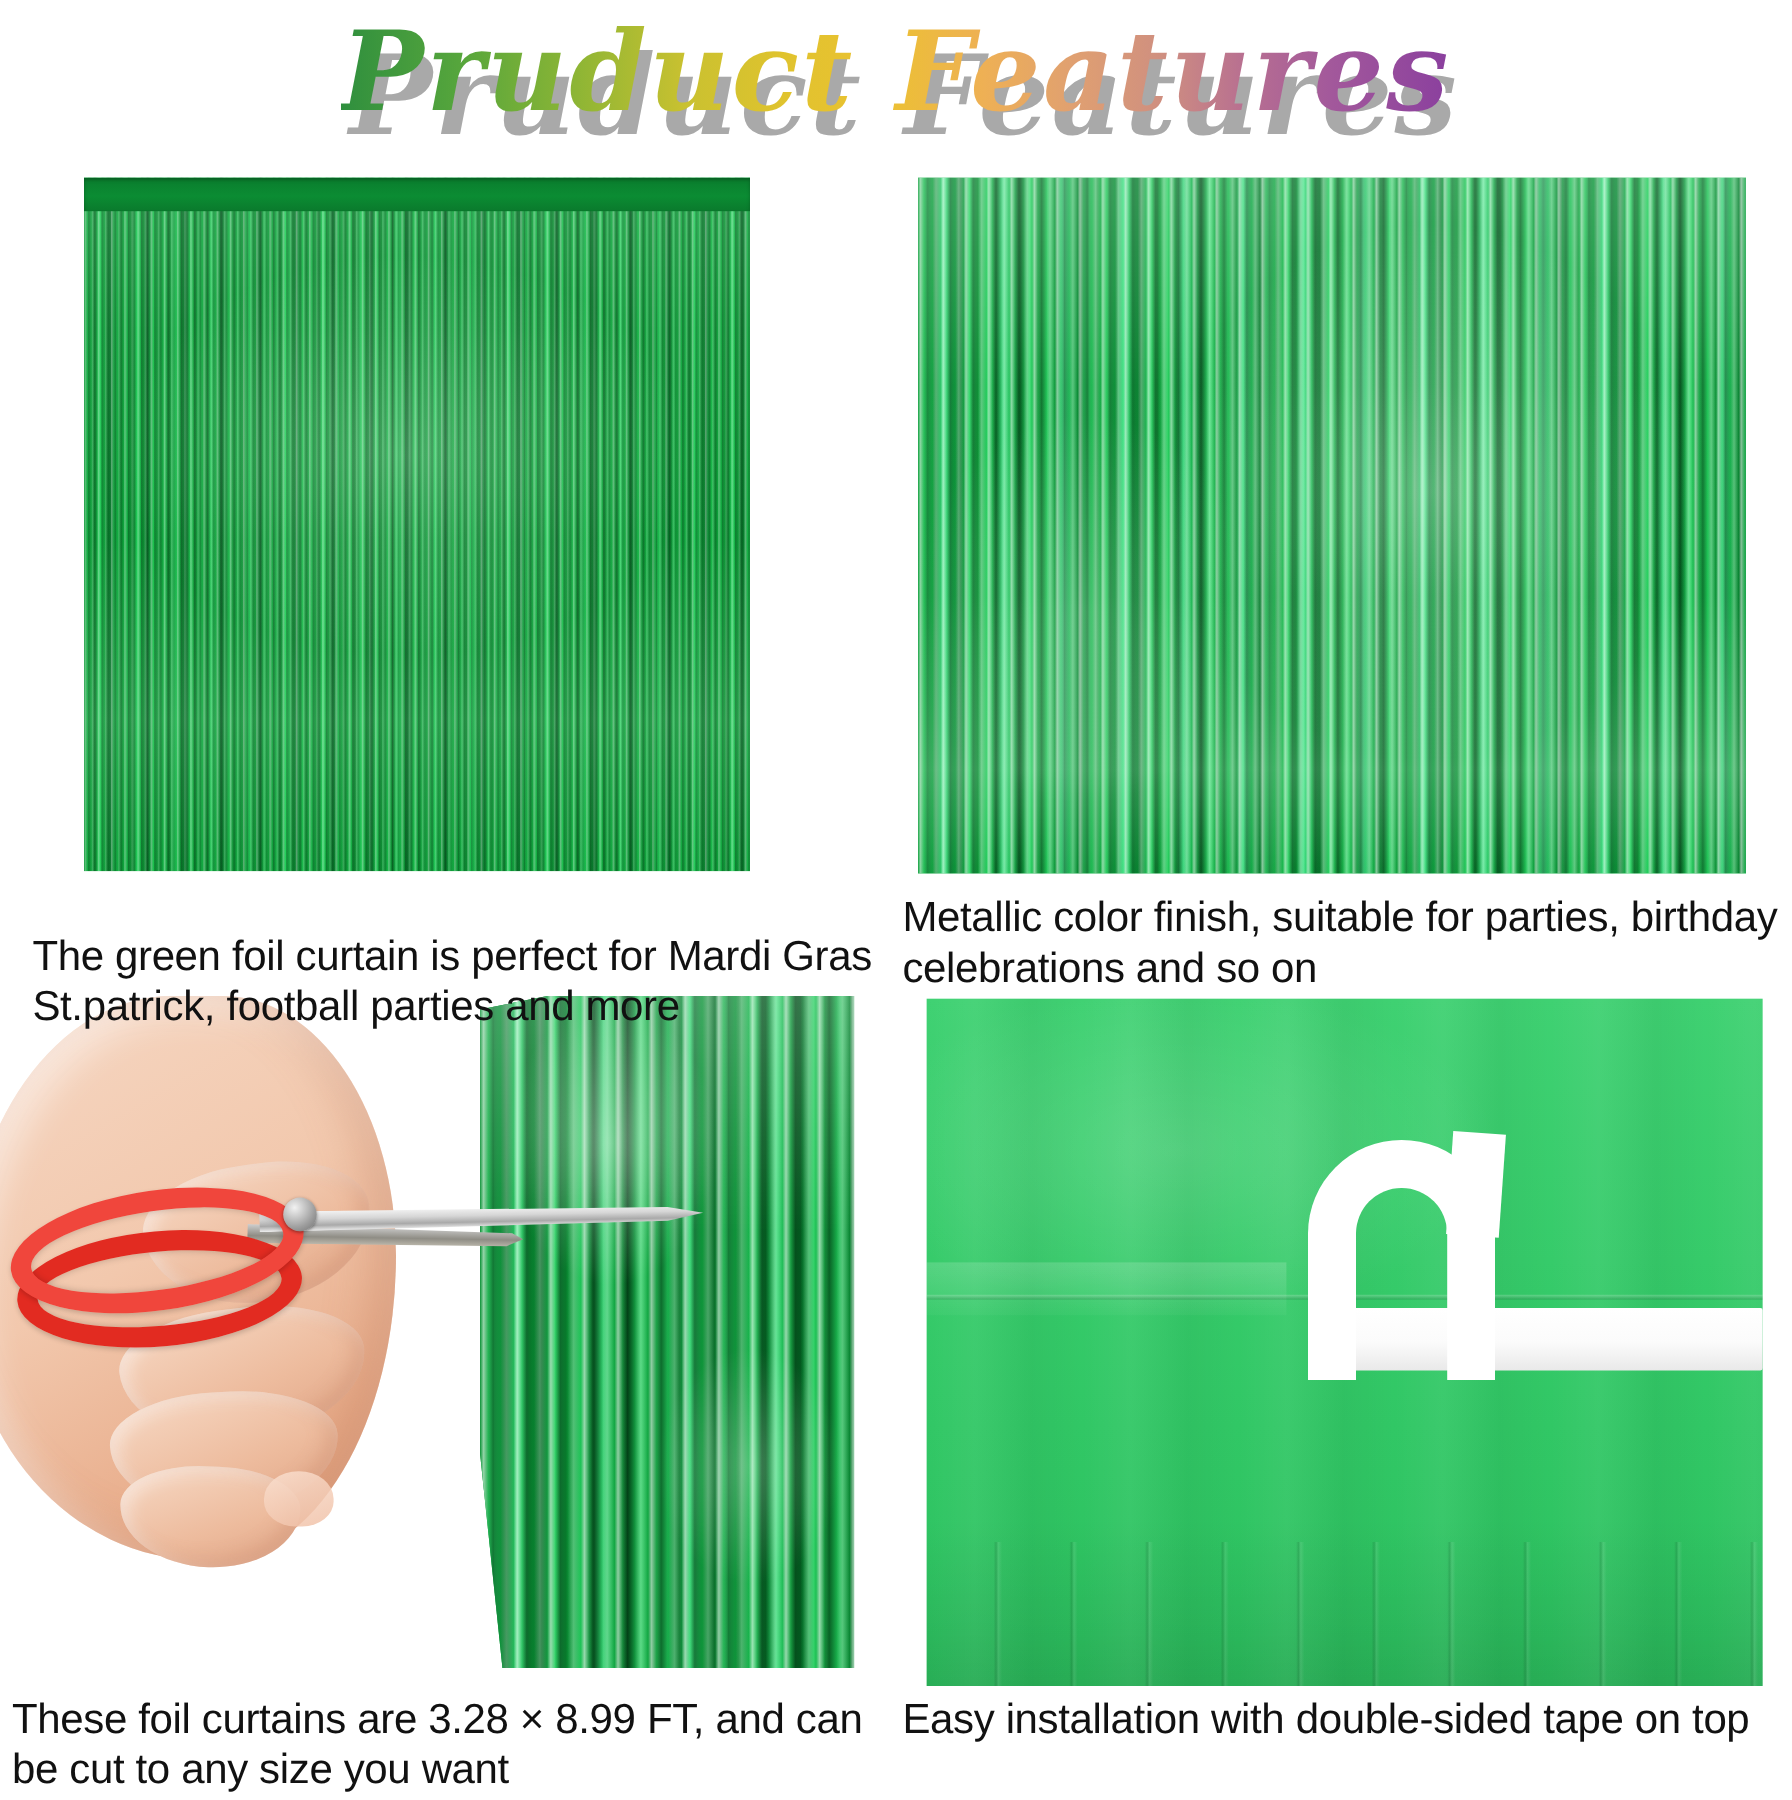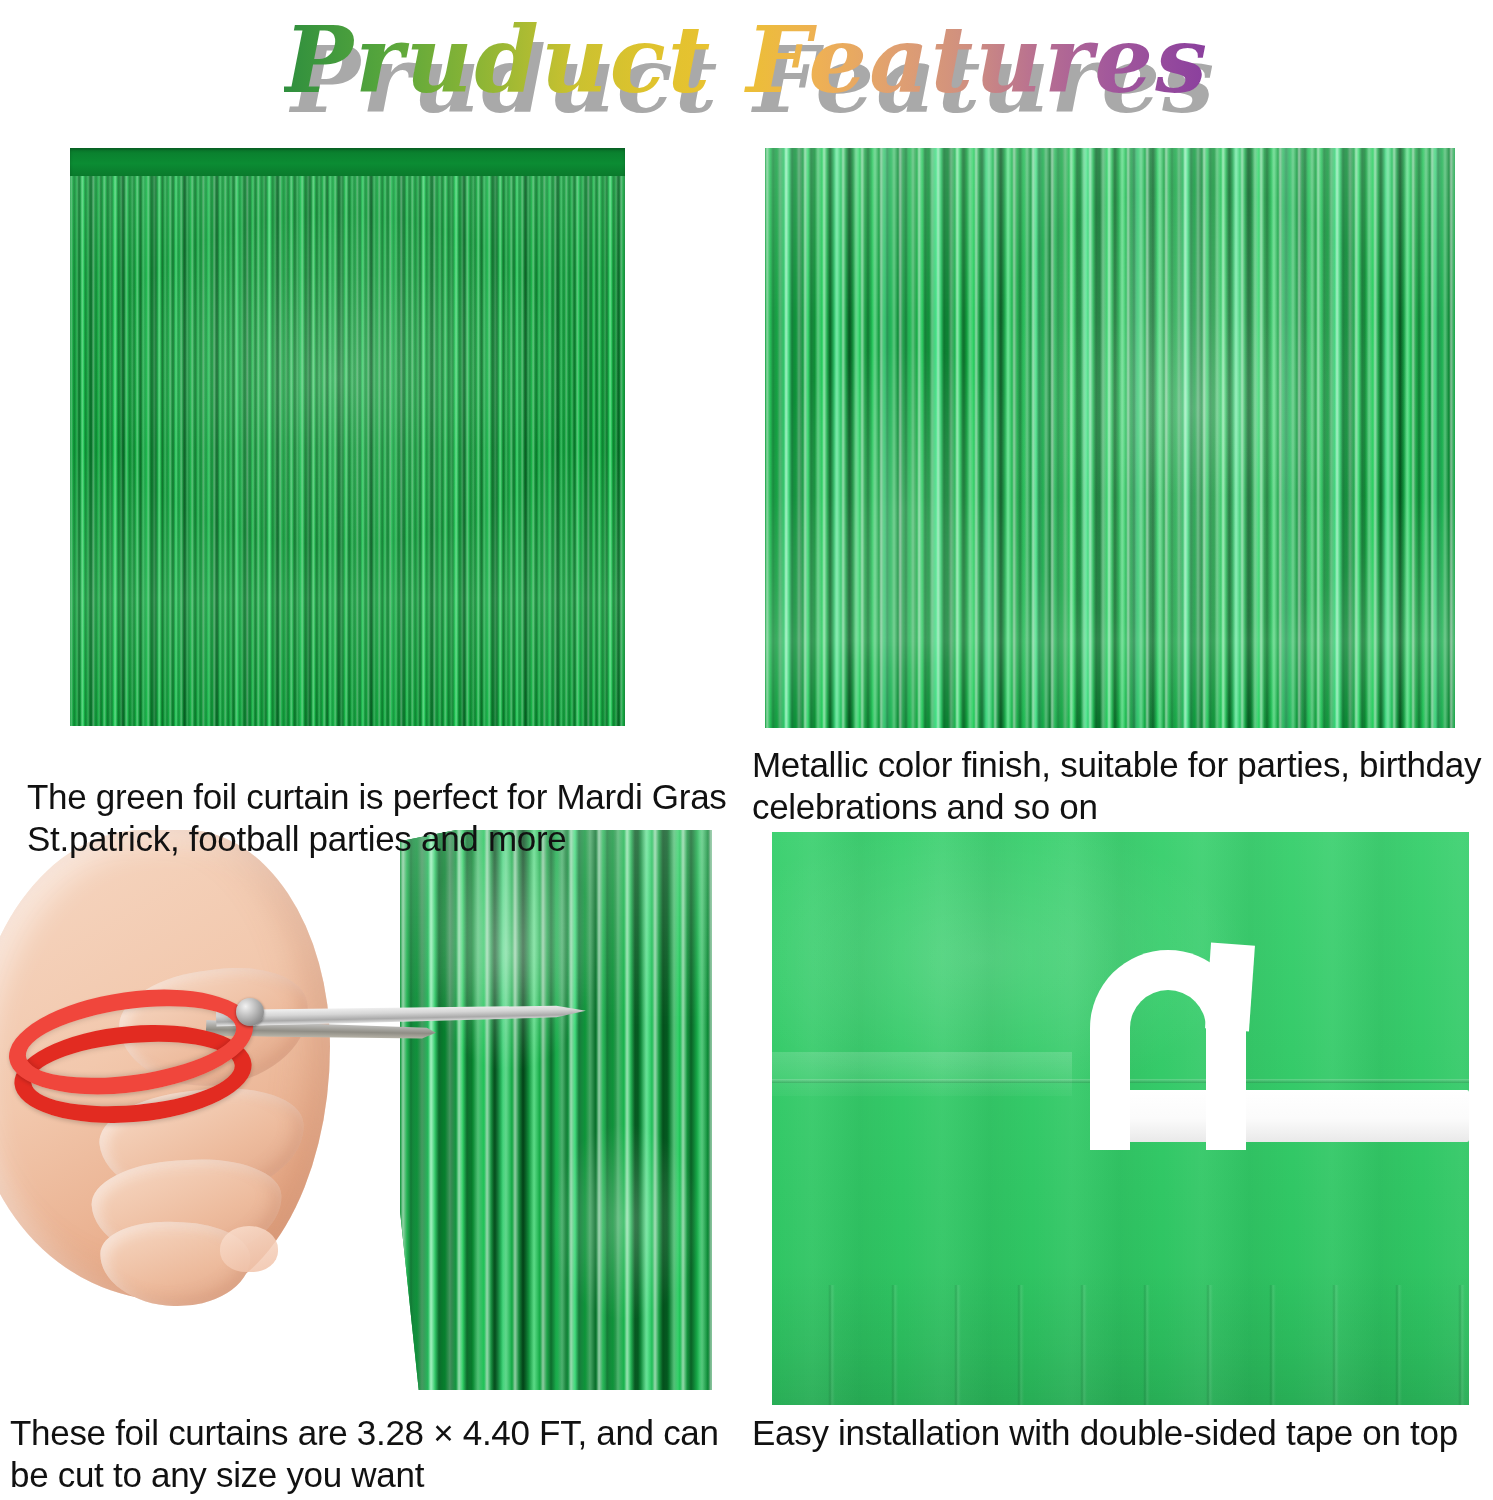--- a/index.html
+++ b/index.html
@@ -405,14 +405,14 @@
   <div class="seam"></div>
   <div class="tape-strip"></div>
   <div class="peel-curve"></div>
   <div class="peel-tip"></div>
   <div class="fringe-cuts"></div>
   <div class="fringe-shade"></div>
 </div>
 
 <div class="caption" id="caption1">The green foil curtain is perfect for Mardi Gras St.patrick, football parties and more</div>
 <div class="caption" id="caption2">Metallic color finish, suitable for parties, birthday celebrations and so on</div>
-<div class="caption" id="caption3">These foil curtains are 3.28 × 4.40 FT, and can be cut to any size you want</div>
+<div class="caption" id="caption3">These foil curtains are 3.28 × 8.99 FT, and can be cut to any size you want</div>
 <div class="caption" id="caption4">Easy installation with double-sided tape on top</div>
 
 </body></html>

